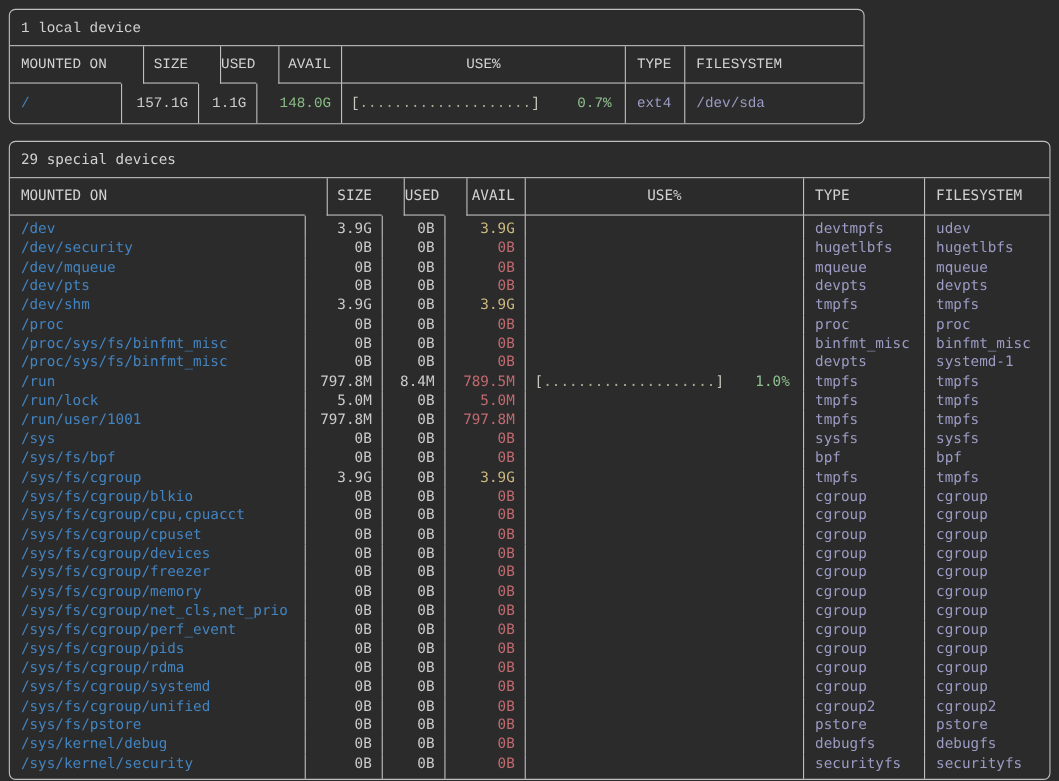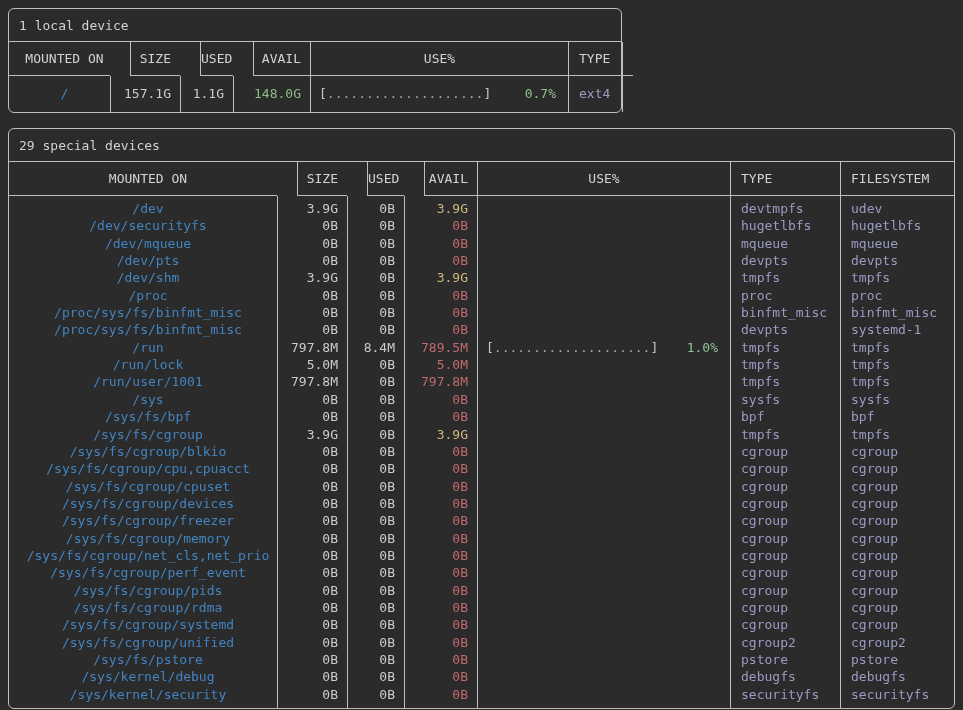--- a/index.html
+++ b/index.html
@@ -45,26 +45,26 @@
     line-height:17.35px;
   }
   .row > div + div{ border-left:1px solid var(--border); }
   .hrow > div{
     padding-top:8px;
     padding-bottom:8px;
     color:#d2d2d2;
     border-bottom:1px solid var(--border);
   }
   
-  .t1{ width:614px; }
+  .t1{ width:778px;font-family:Liberation Mono, monospace; }
   .t1 .row{ grid-template-columns:101px 70px 53px 77px 258px 54px 1fr; }
   .t2{ width:947px; margin-top:15px; }
   .t2 .row{ grid-template-columns:268px 70px 57px 73px 253px 110px 1fr; }
 
-  .c-mount{ padding-left:10px; text-align:center; color:var(--path); }
+  .c-mount{ padding-left:10px; text-align:left; color:var(--path); }
   .c-num{ padding-right:9px; text-align:right; }
   .c-use{ display:flex; justify-content:space-between; align-items:center; padding:0 12px 0 8px; }
   .c-type,.c-fs{ padding-left:10px; text-align:left; color:var(--lav); }
 
   .hrow .c-mount,.hrow .c-type,.hrow .c-fs{ color:#d2d2d2; }
   .hrow .c-num{ color:#d2d2d2;margin-left:20px; }
   .hrow .c-use{ justify-content:center; padding:8px 0; }
 
   .avail-green{ color:var(--avail-green); }
   .avail-yellow{ color:var(--avail-yellow); }
@@ -131,21 +131,21 @@
     <div class="c-num avail-yellow">3.9G</div>
     <div class="c-use">
       <span class="bar"><span class="br"></span><span class="dots"></span><span class="br"></span></span>
       <span class="pct"></span>
     </div>
     <div class="c-type">devtmpfs</div>
     <div class="c-fs">udev</div>
   </div>
 
   <div class="row">
-    <div class="c-mount">/dev/securityfs</div>
+    <div class="c-mount">/dev/security</div>
     <div class="c-num">0B</div>
     <div class="c-num">0B</div>
     <div class="c-num avail-red">0B</div>
     <div class="c-use">
       <span class="bar"><span class="br"></span><span class="dots"></span><span class="br"></span></span>
       <span class="pct"></span>
     </div>
     <div class="c-type">hugetlbfs</div>
     <div class="c-fs">hugetlbfs</div>
   </div>

